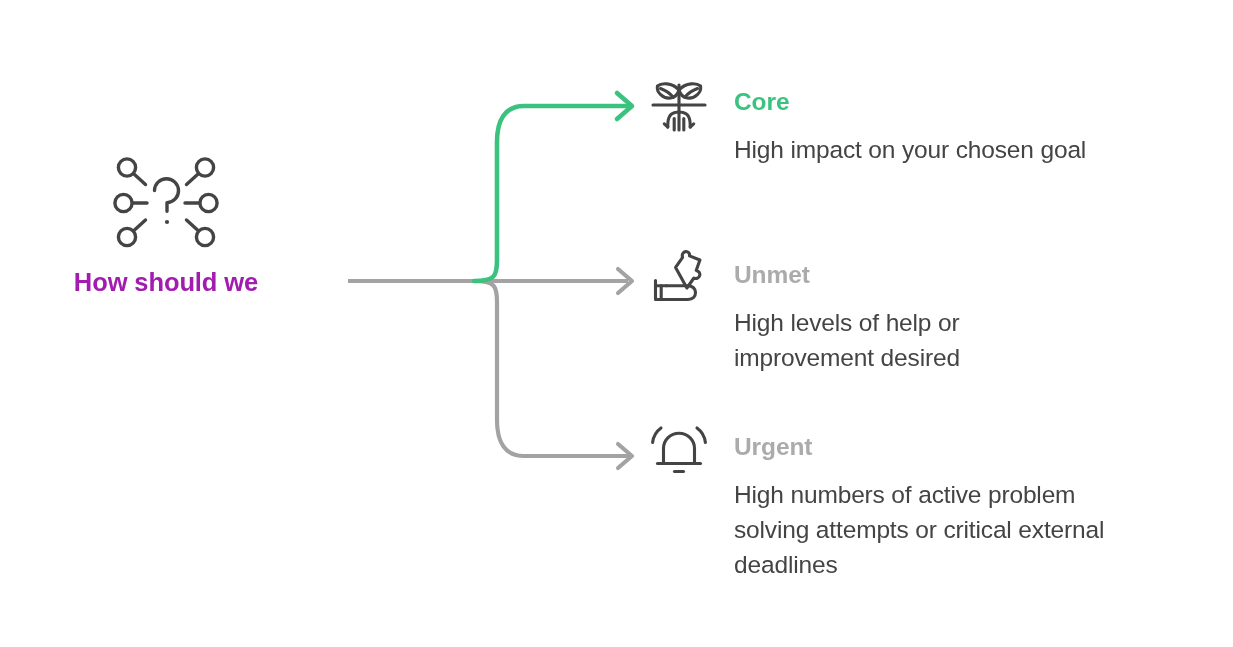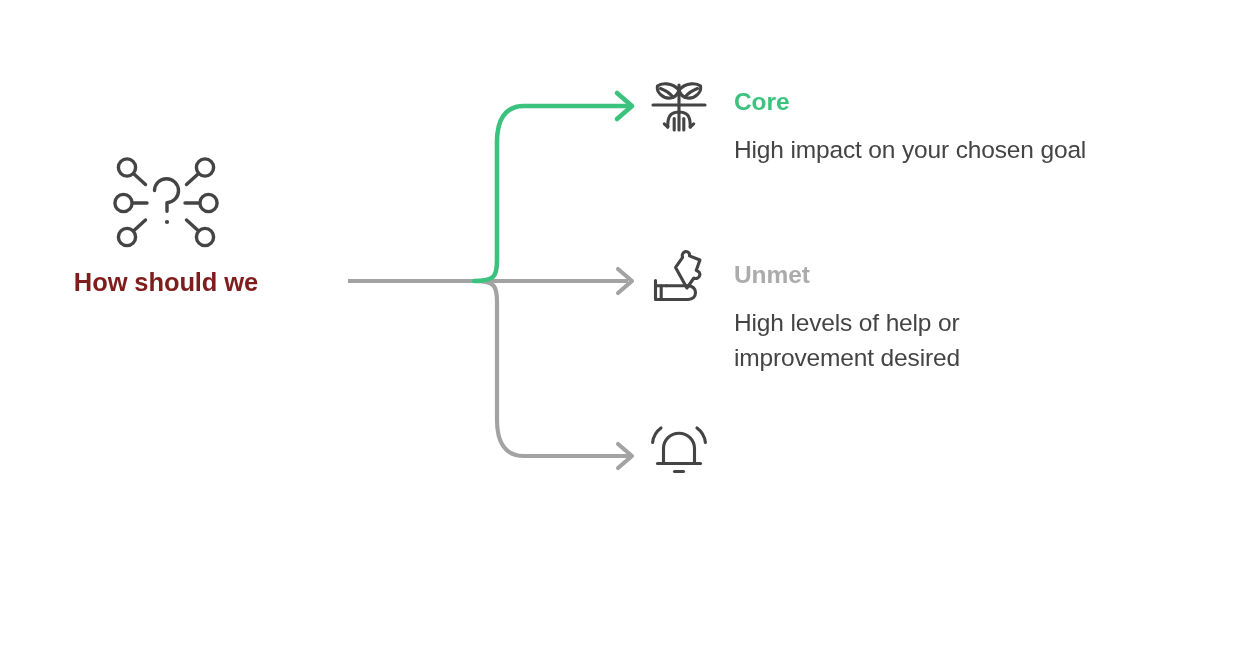--- a/index.html
+++ b/index.html
@@ -29,21 +29,21 @@
     text-align: center;
   }
   #question-icon {
     display: block;
     margin: 0 auto 18px auto;
   }
   #question-title {
     font-size: 25.5px;
     font-weight: bold;
     line-height: 1.32;
-    color: #7f1d1d;
+    color: #a21caf;
     letter-spacing: -0.1px;
   }
 
   
   #connectors {
     position: absolute;
     left: 0;
     top: 0;
   }
 
@@ -216,15 +216,19 @@
 
         <line x1="9.5" y1="44.5" x2="52.5" y2="44.5"></line>
 
         <line x1="26.5" y1="52.5" x2="35.5" y2="52.5"></line>
 
         <path d="M13.0 9.0 C 8.2 12.5 5.3 17.7 4.6 23.5"></path>
 
         <path d="M49.0 9.0 C 53.8 12.5 56.7 17.7 57.4 23.5"></path>
       </g>
     </svg>
+    <div class="branch-text">
+      <div class="branch-label muted">Urgent</div>
+      <div class="branch-desc">High numbers of active problem solving attempts or critical external deadlines</div>
+    </div>
   </div>
 
 </div>
 
 </body></html>

